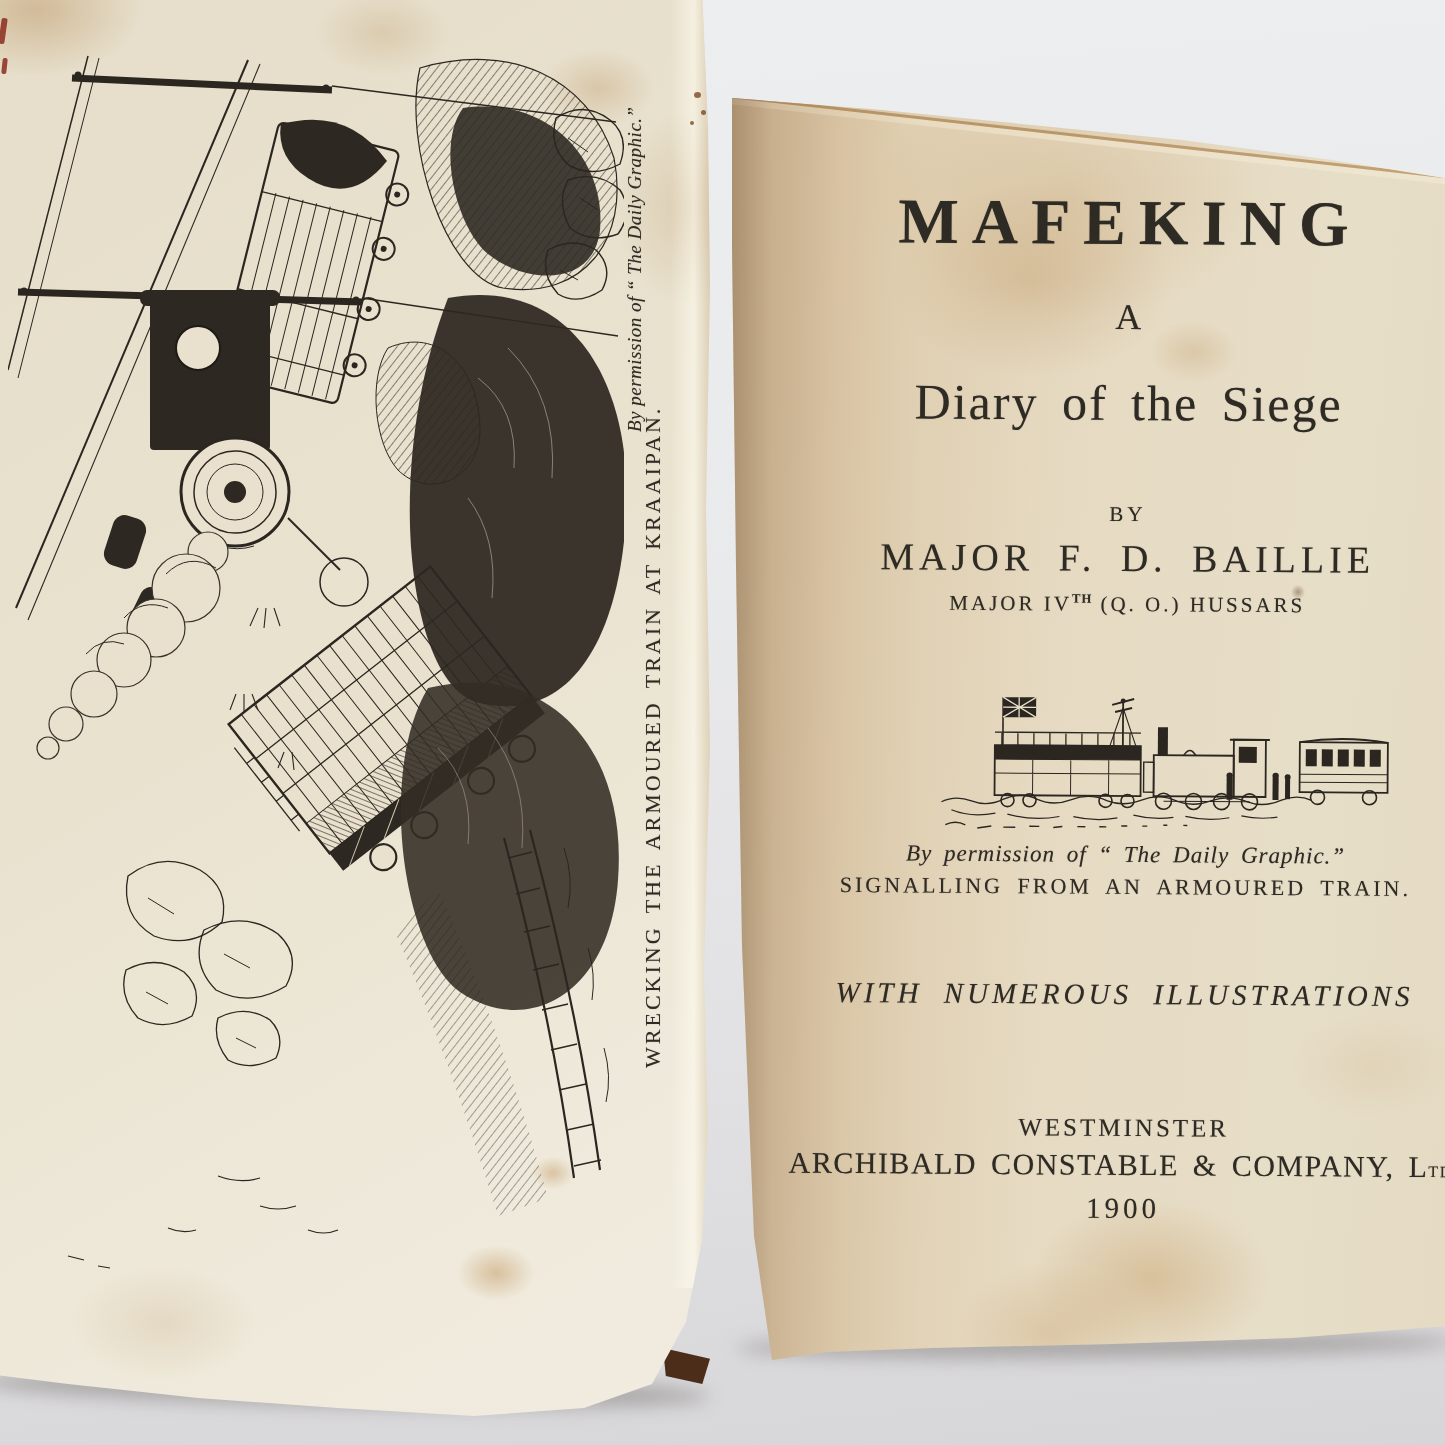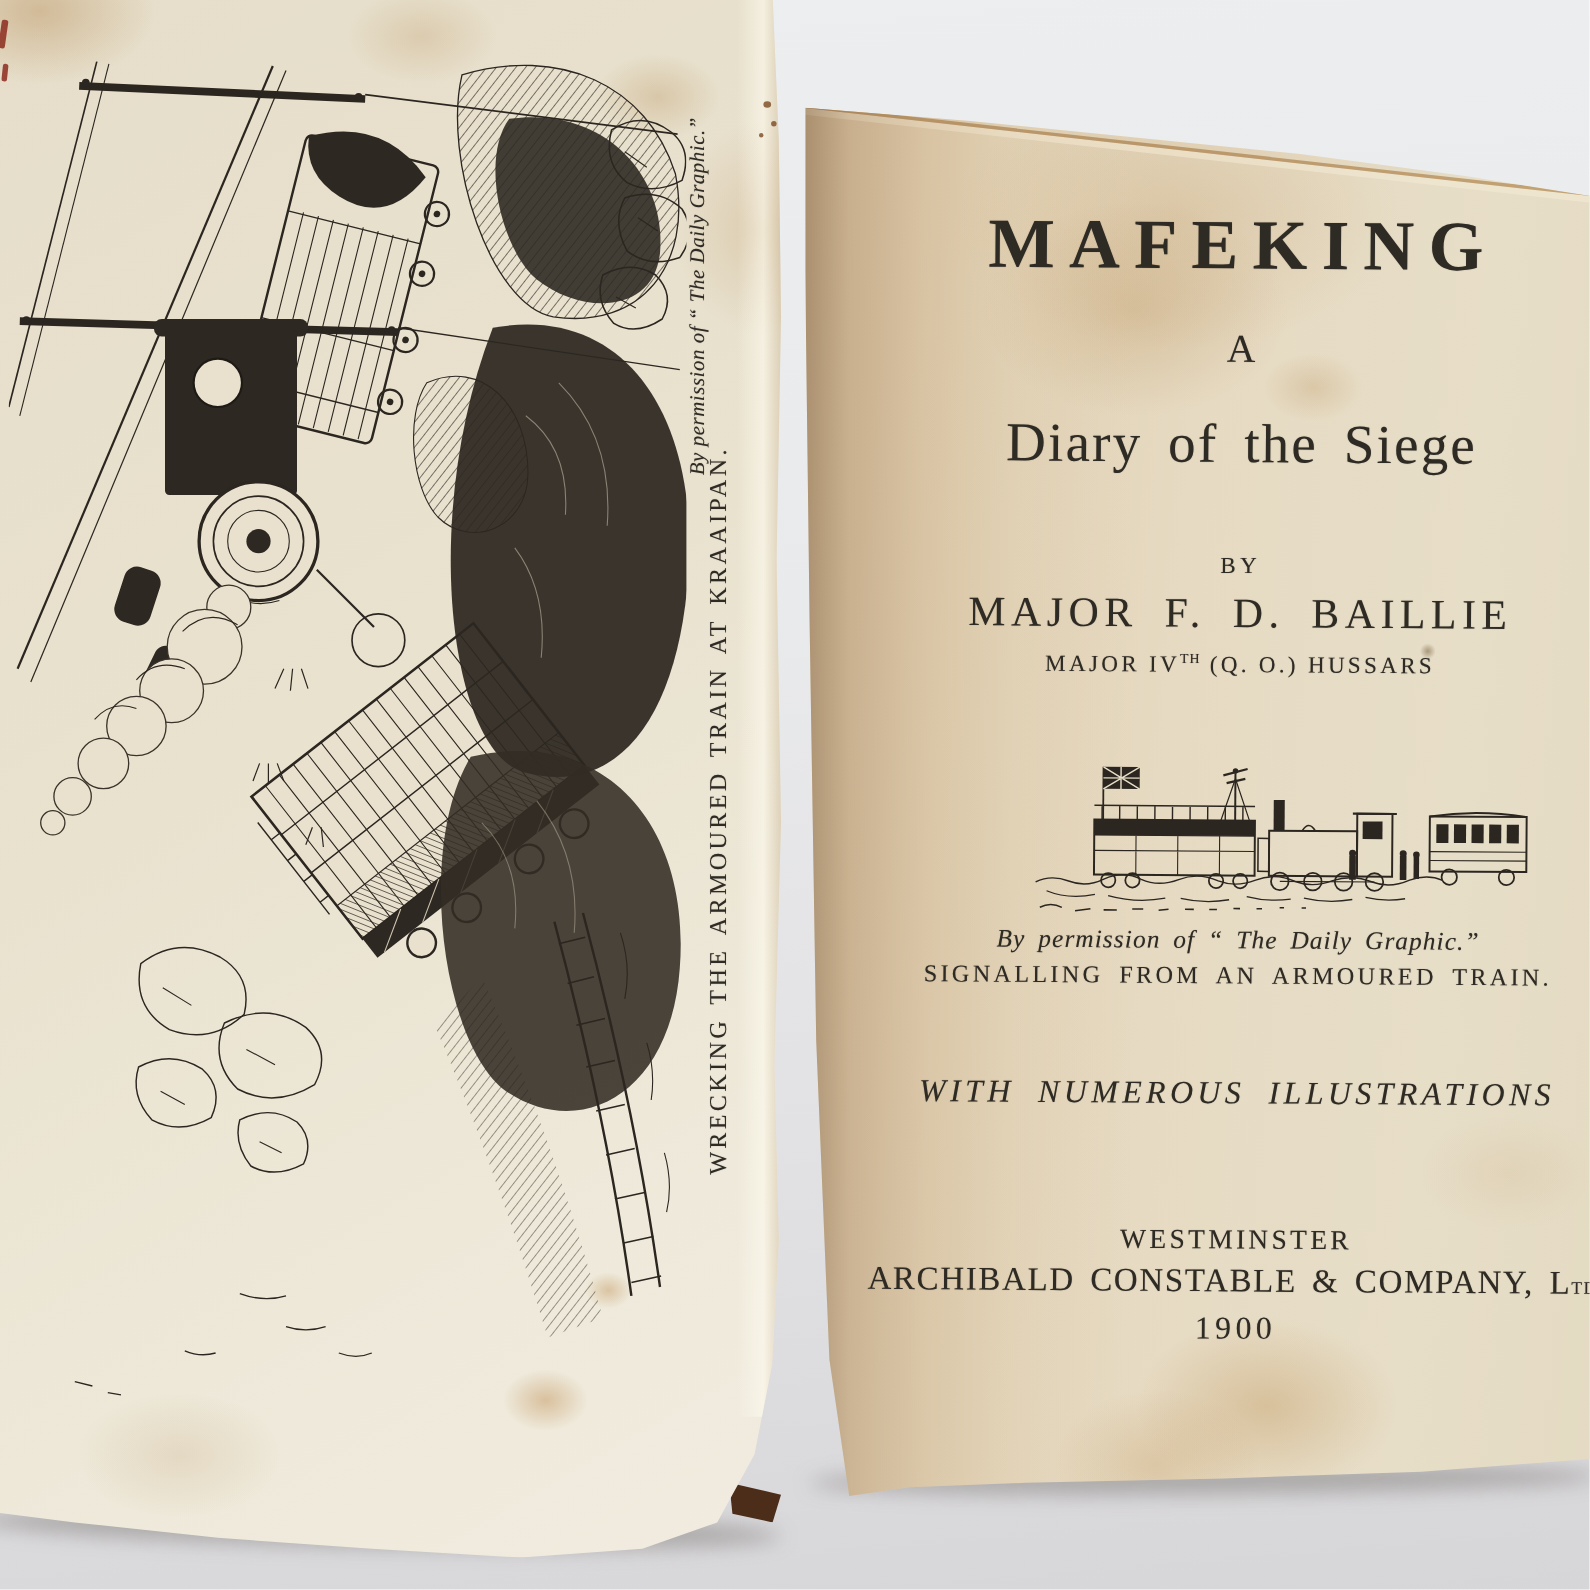--- a/index.html
+++ b/index.html
@@ -42,21 +42,21 @@
   
   .titlepage{position:absolute;left:46px;top:0;right:0;bottom:0;color:#2e2a24;
     transform:rotate(.4deg);text-shadow:0 0 1px rgba(46,42,36,.4);}
   .tp{position:absolute;left:0;right:0;text-align:center;white-space:nowrap;}
   .tp-title{top:100px;font-size:64px;letter-spacing:13px;font-weight:600;}
   .tp-article{top:210px;font-size:36px;letter-spacing:2px;}
   .tp-subtitle{top:288px;font-size:50px;letter-spacing:2px;word-spacing:9px;}
   .tp-by{top:416px;font-size:21px;letter-spacing:4px;}
   .tp-author{top:450px;font-size:38px;letter-spacing:5px;word-spacing:10px;}
   .tp-rank{top:506px;font-size:21px;letter-spacing:3px;}
-  .tp-rank sup{font-size:.6em;vertical-align:super;letter-spacing:1px;}
+  .tp-rank sup{font-size:.6em;vertical-align:super;letter-spacing:1px;font-weight:bold;}
   .tp-vperm{top:756px;font-size:23px;font-style:italic;letter-spacing:1px;word-spacing:5px;}
   .tp-vcap{top:788px;font-size:22px;letter-spacing:3px;word-spacing:6px;}
   .tp-note{top:892px;font-size:29px;font-style:italic;letter-spacing:4px;word-spacing:10px;}
   .tp-city{top:1028px;font-size:25px;letter-spacing:3px;}
   .tp-pub{top:1062px;font-size:30px;letter-spacing:1.5px;word-spacing:5px;}
   .tp-pub .sfx{font-size:16px;}
   .tp-year{top:1106px;font-size:29px;letter-spacing:4px;}
   .vignette-svg{position:absolute;left:160px;top:577px;width:470px;height:175px;}
   
   .left-page{position:absolute;left:-12px;top:-12px;width:730px;height:1450px;

